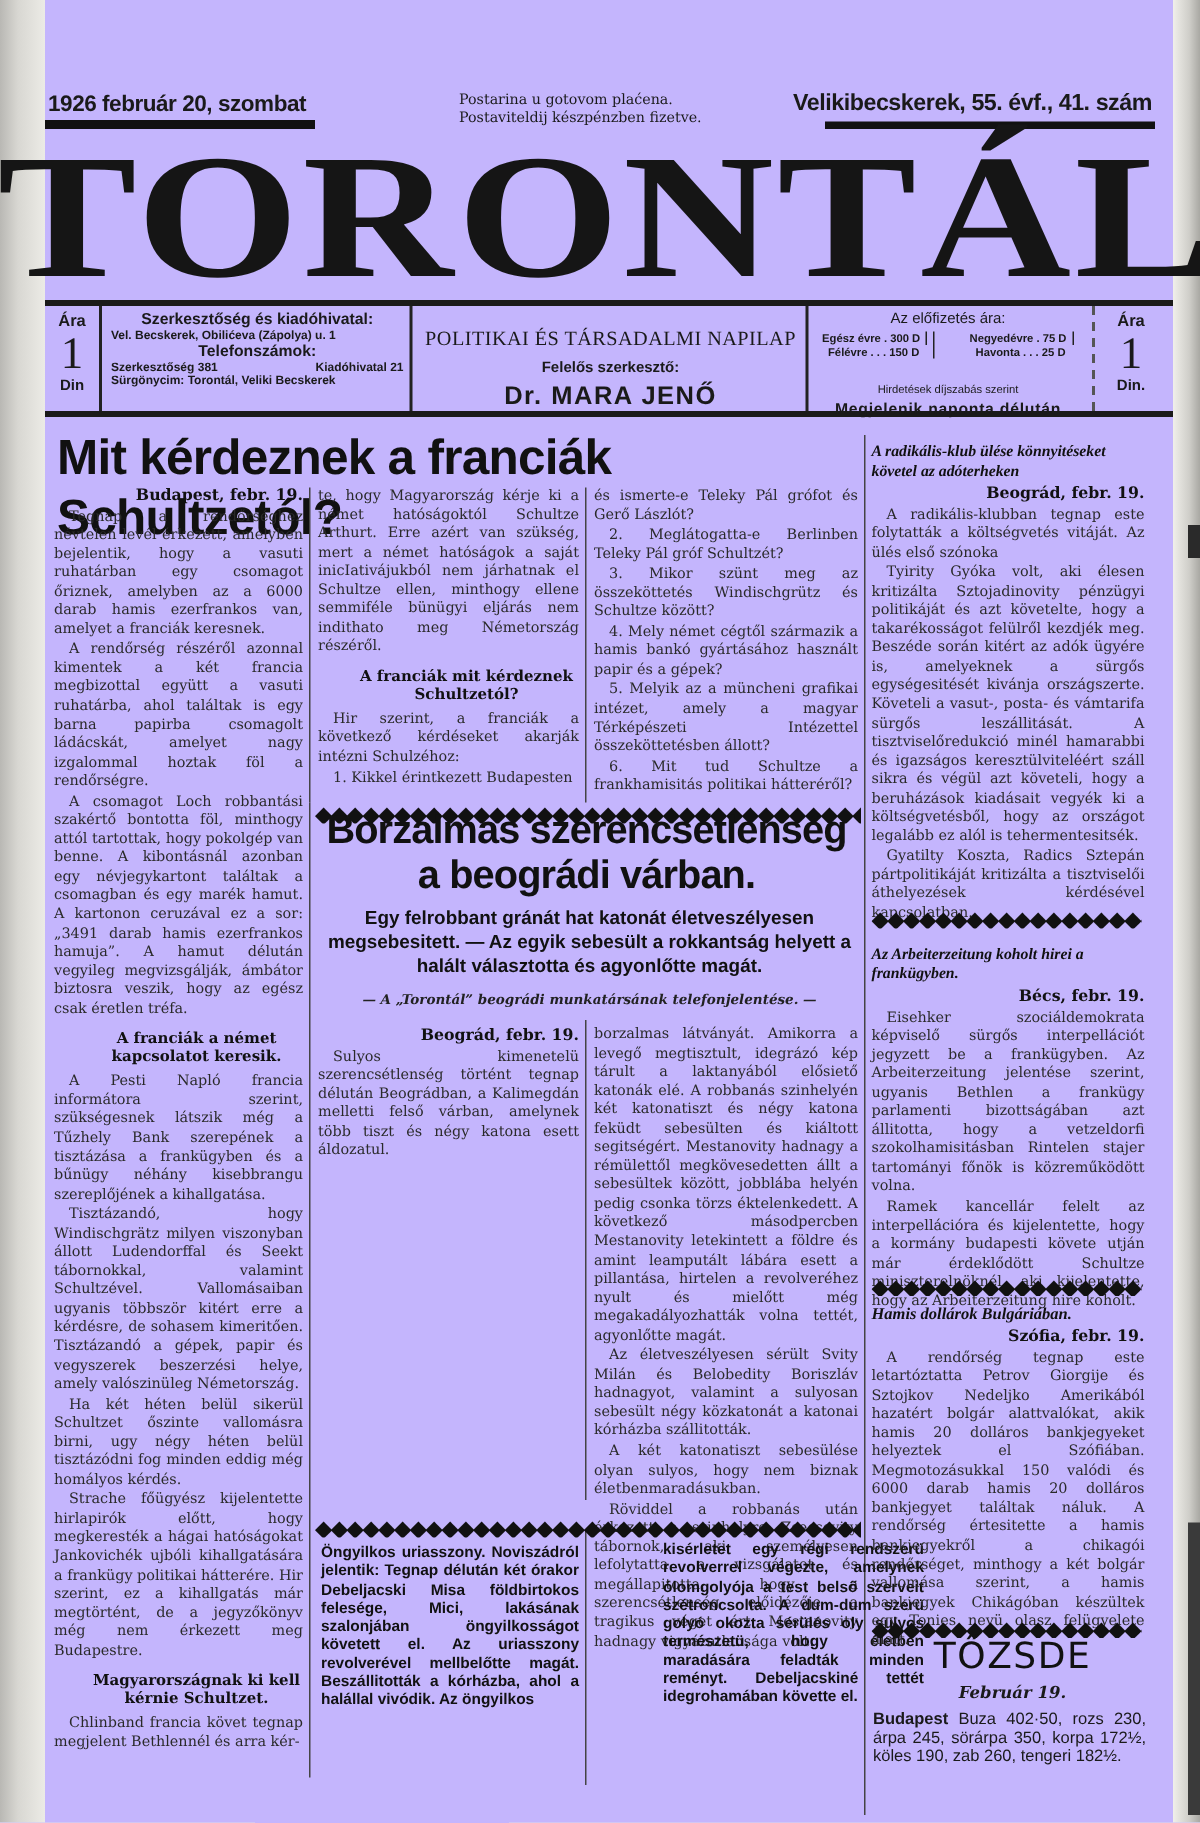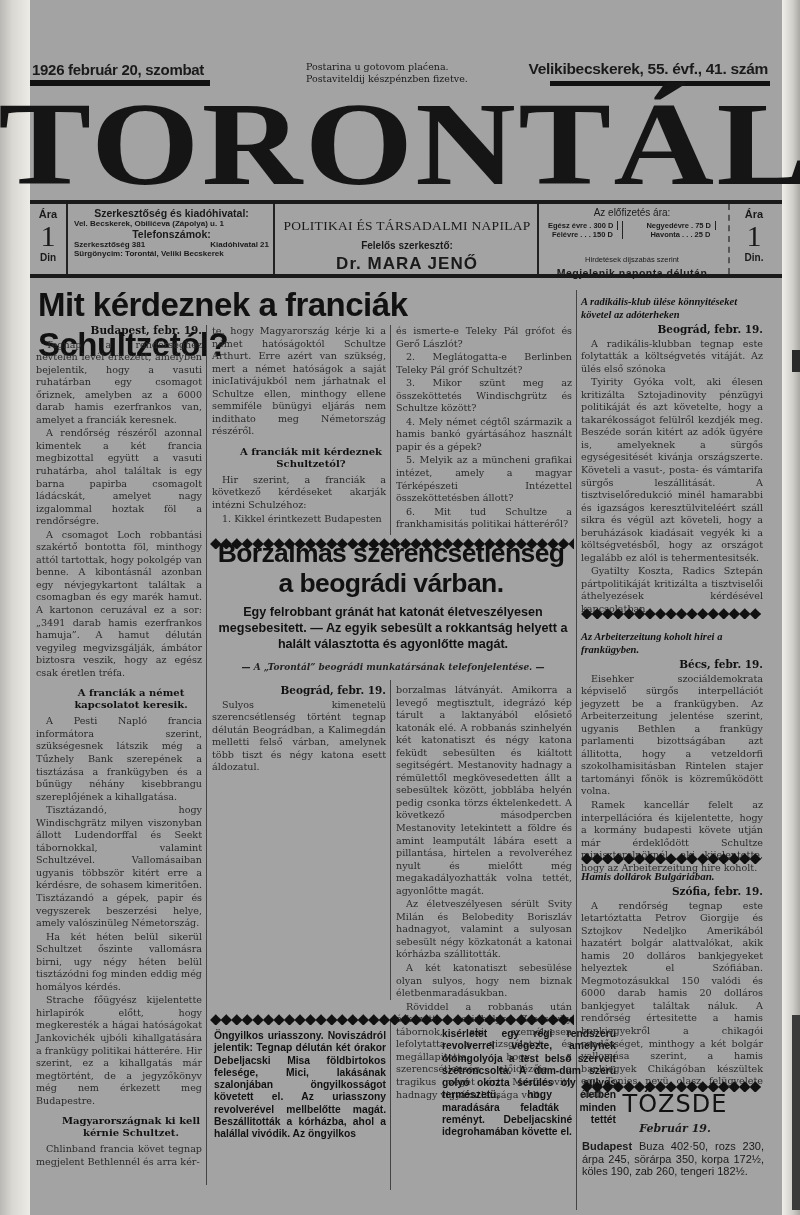--- a/index.html
+++ b/index.html
@@ -13,21 +13,21 @@
   .edge-left {
     position: absolute; left: 0; top: 0; width: 30px; height: 1215px;
     background: linear-gradient(90deg, #b9b8b4 0%, #d8d7d2 40%, #ecebe6 100%);
   }
   .edge-right {
     position: absolute; right: 0; top: 0; width: 18px; height: 1215px;
     background: linear-gradient(90deg, #f0efea 0%, #cfcec9 60%, #a9a8a3 100%);
   }
   .page {
     position: absolute; left: 30px; top: 0; width: 752px; height: 1215px;
-    background: #a3a3a3;
+    background: #c4b5fd;
   }
   
   .topline { position: absolute; top: 60px; left: 0; width: 752px; height: 30px; }
   .topline .date {
     position: absolute; left: 2px; top: 1px;
     font-family: "Liberation Sans", sans-serif; font-weight: bold;
     font-size: 15px; letter-spacing: -0.3px;
   }
   .topline .postage {
     position: absolute; left: 276px; top: 1px; width: 200px;

